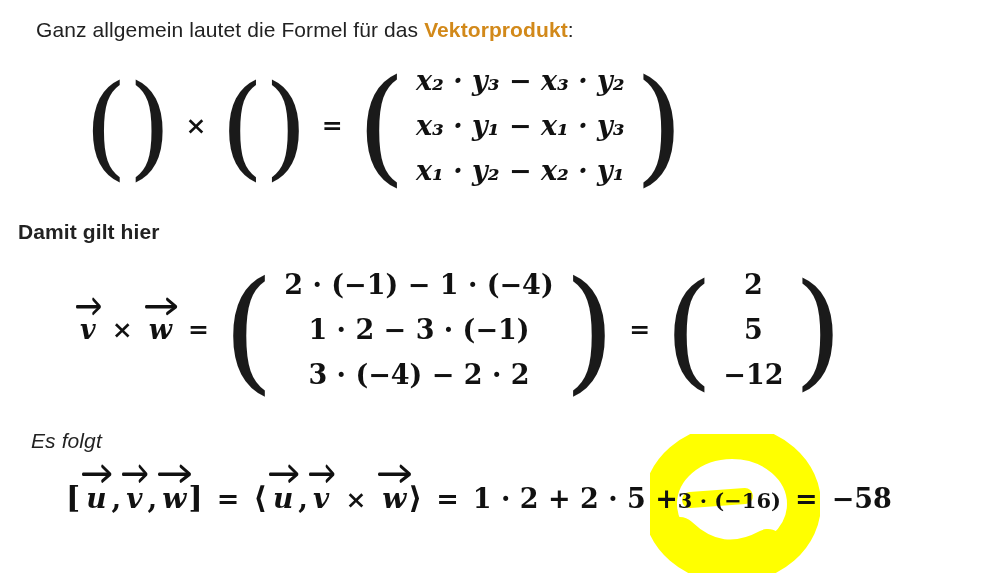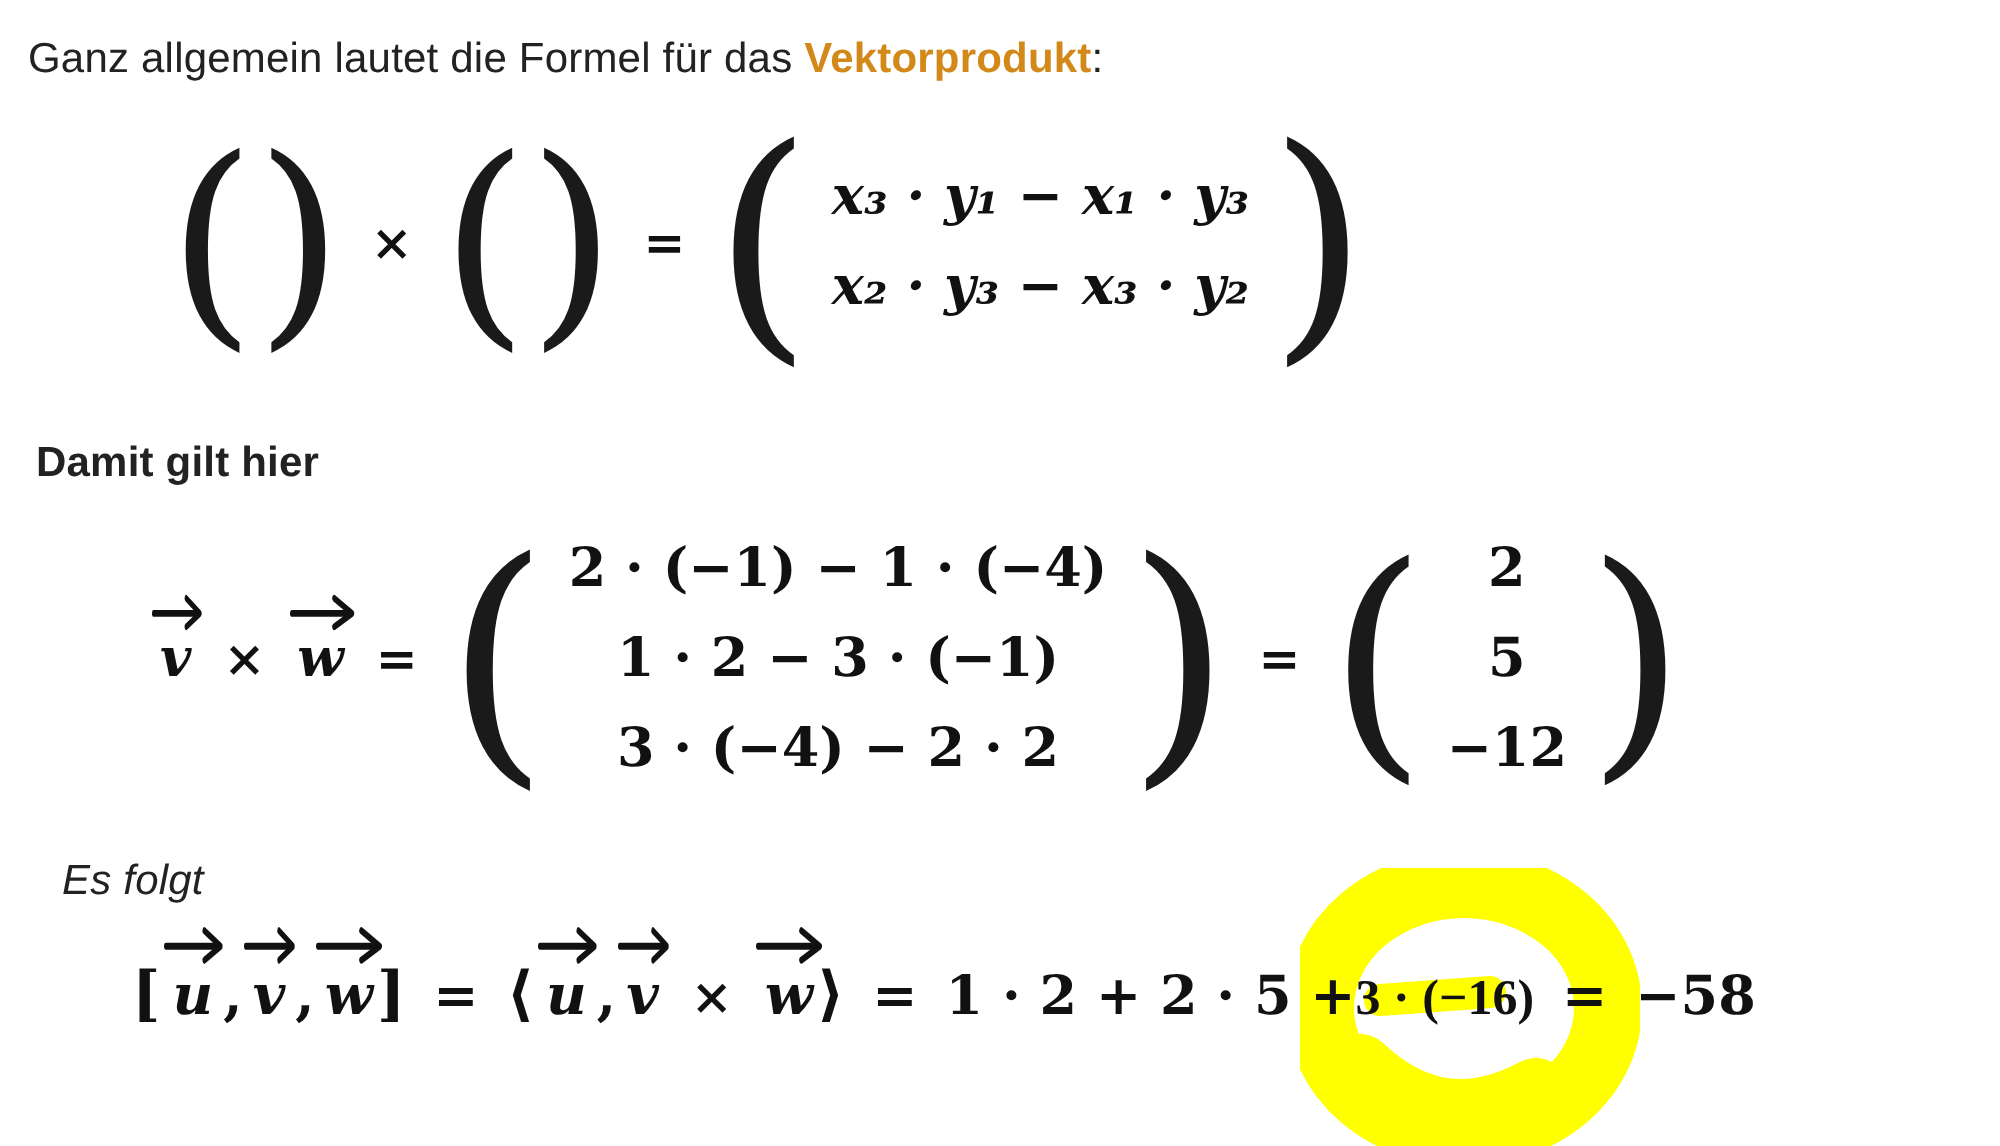--- a/index.html
+++ b/index.html
@@ -100,21 +100,21 @@
     z-index: 0;
     pointer-events: none;
   }
   .finalline { z-index: 2; }
 </style>
 </head>
 <body>
 
 <div class="page">
 
-  <div class="para" style="left:14px; top:18px;">
+  <div class="para" style="left:36px; top:18px;">
     <span>Ganz allgemein lautet die Formel für das </span><span class="accent">Vektorprodukt</span><span>:</span>
   </div>
 
   <div class="mrow" style="left:84px; top:58px;">
 
     <div class="matrix">
       <span class="paren" style="font-size:112px;">(</span>
       <span class="paren" style="font-size:112px;">)</span>
     </div>
 
@@ -123,22 +123,23 @@
     <div class="matrix">
       <span class="paren" style="font-size:112px;">(</span>
       <span class="paren" style="font-size:112px;">)</span>
     </div>
 
     <span class="op">=</span>
 
     <div class="matrix">
       <span class="paren" style="font-size:126px;">(</span>
       <div class="mcells">
+        <div class="cell it">x₂ · y₃ − x₃ · y₂</div>
         <div class="cell it">x₃ · y₁ − x₁ · y₃</div>
-        <div class="cell it">x₂ · y₃ − x₃ · y₂</div>
+        <div class="cell it">x₁ · y₂ − x₂ · y₁</div>
       </div>
       <span class="paren" style="font-size:126px;">)</span>
     </div>
   </div>
 
   <div class="para" style="left:18px; top:220px;font-weight:bold;">Damit gilt hier</div>
 
   <div class="mrow" style="left:78px; top:262px;">
 
     <span class="math" style="position:relative; font-size:27px;">
@@ -277,18 +278,18 @@
             </svg>
         </span>
         <span>w</span>
       </span>
     </span>
     <span class="math" style="position:relative; font-size:30px; font-style:normal;">⟩</span>
 
     <span class="op" style="font-size:27px;">=</span>
 
     <span class="math" style="position:relative; font-size:27px; font-style:normal;">1 · 2 + 2 · 5 + </span>
-    <span class="math" style="position:relative; font-size:25px; font-style:normal;font-family:Liberation Serif, serif;">3 · (−16)</span>
+    <span class="math" style="position:relative; font-size:21px; font-style:normal;">3 · (−16)</span>
     <span class="op" style="font-size:27px;">=</span>
     <span class="math" style="position:relative; font-size:27px; font-style:normal;">−58</span>
   </div>
 
 </div>
 
 </body></html>

